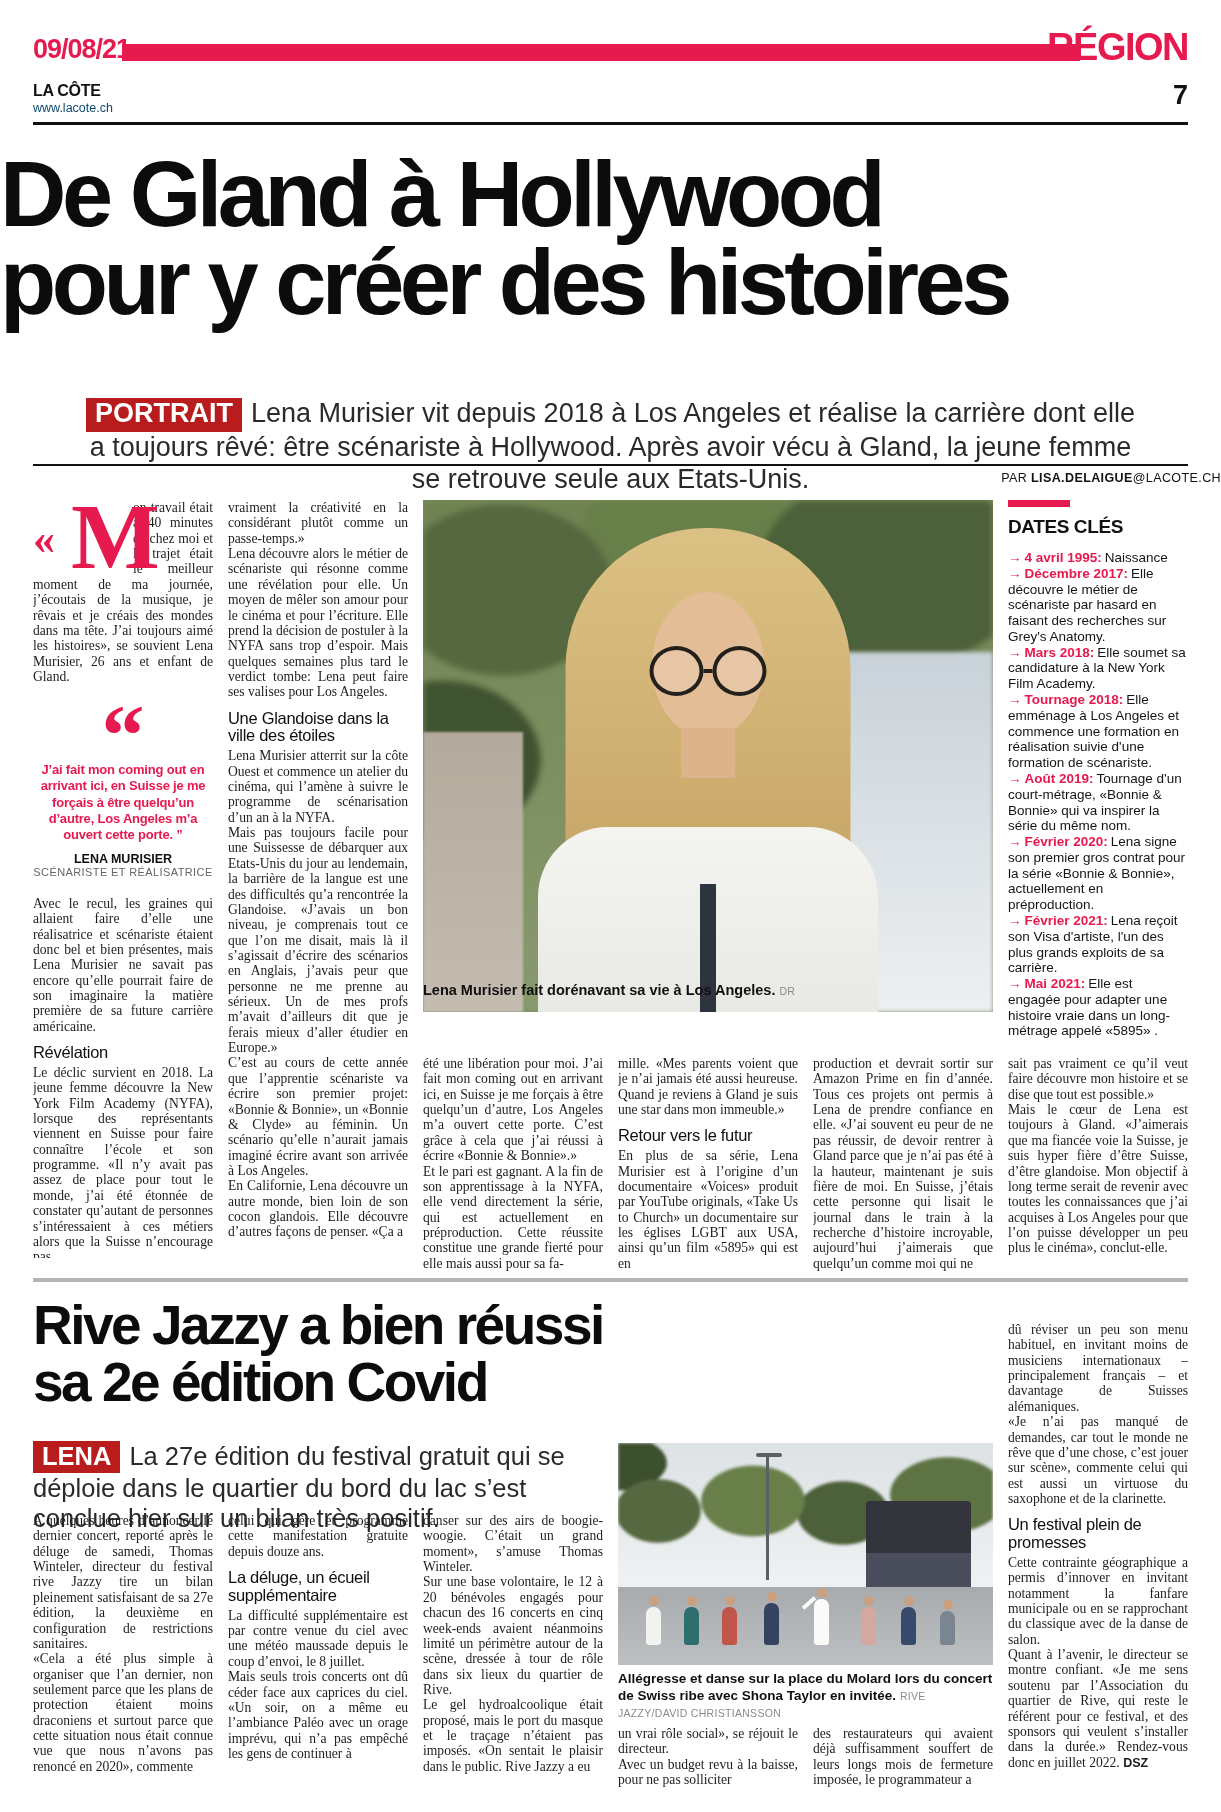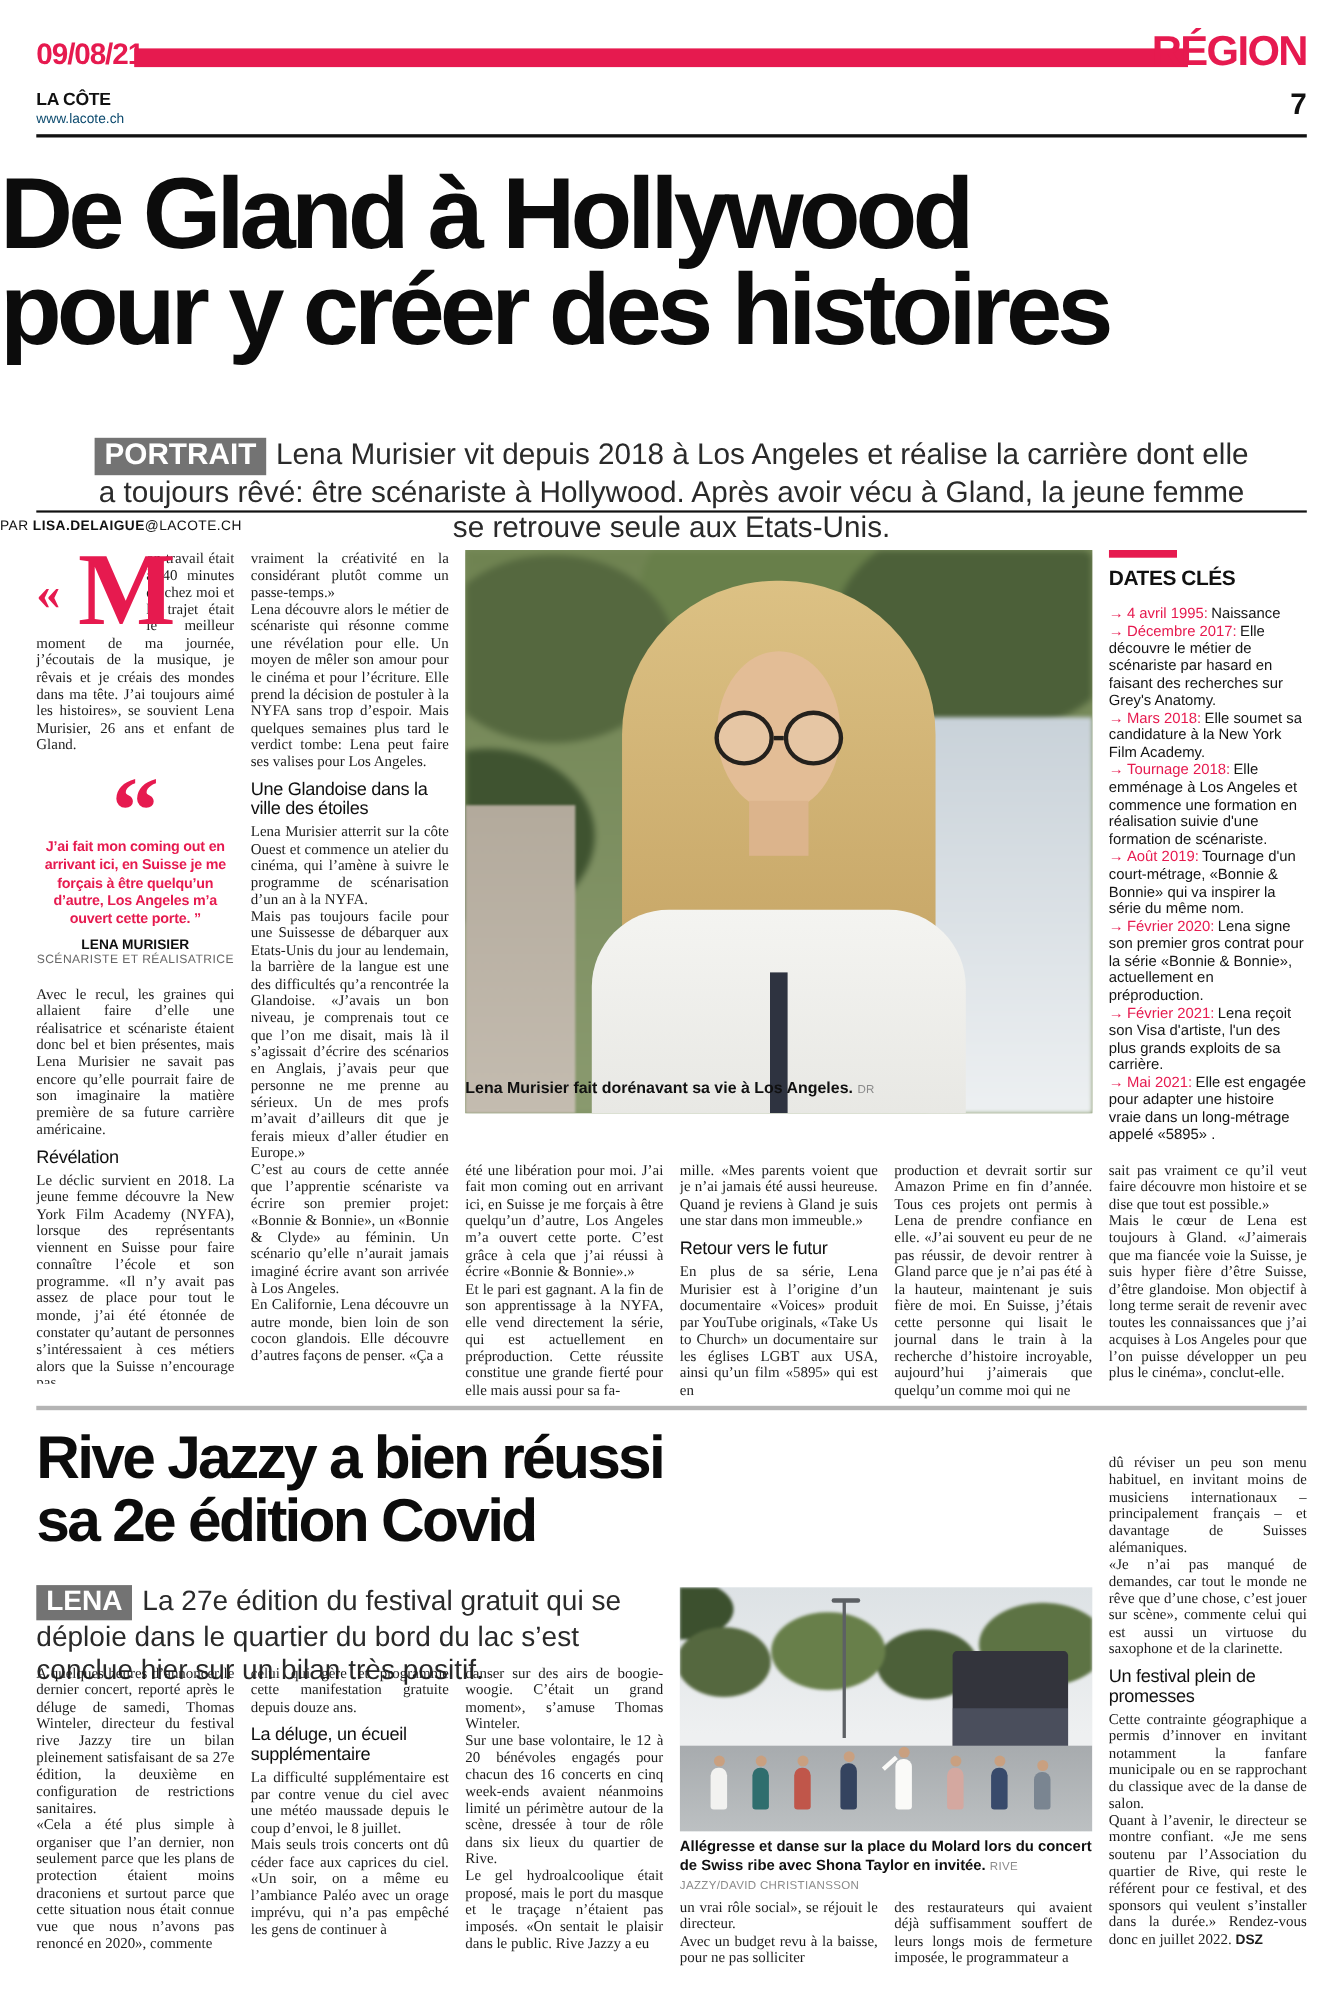--- a/index.html
+++ b/index.html
@@ -13,24 +13,24 @@
   .hdr-section{right:33px;top:26px;font-size:38px;font-weight:bold;letter-spacing:-1.5px;color:#e61a4f}
   .hdr-brand{left:33px;top:82px;font-size:16px;font-weight:bold;letter-spacing:-0.3px}
   .hdr-site{left:33px;top:101px;font-size:12.5px;color:#0c4a6e}
   .hdr-page{right:33px;top:80px;font-size:27px;font-weight:bold}
   .rule-top{left:33px;top:122px;width:1155px;height:3px;background:#111}
 
   
   .a1-headline{left:0;top:150px;width:1221px;font-weight:bold;
                font-size:92px;line-height:.96;letter-spacing:-4.5px;color:#0c0c0c}
   .a1-lead{left:78px;top:398px;width:1065px;text-align:center;font-size:27px;line-height:1.18;color:#2a2a2a}
-  .kicker{display:inline-block;background:#737373;color:#fff;font-weight:bold;
+  .kicker{display:inline-block;background:#b91c1c;color:#fff;font-weight:bold;
           padding:0 9px 2px;margin-right:9px}
   .rule-mid{left:33px;top:464px;width:1155px;height:2px;background:#111}
-  .byline{left:0;top:471px;width:1221px;text-align:left;font-size:12.5px;letter-spacing:.4px;color:#111}
+  .byline{left:0;top:471px;width:1221px;text-align:right;font-size:12.5px;letter-spacing:.4px;color:#111}
   .byline b{font-weight:bold}
 
   
   .col{position:absolute;width:180px;overflow:hidden}
   .bp{margin:0;font-family:"Liberation Serif",serif;font-size:13.6px;line-height:1.13;
       text-align:justify;color:#1c1c1c}
   .sh{font-family:"Liberation Sans",sans-serif;font-weight:normal;font-size:16.5px;line-height:1.08;
       letter-spacing:-0.3px;color:#0f0f0f;margin:10px 0 3px}
   #a1c1{left:33px;top:500px;height:758px}
   #a1c2{left:228px;top:500px;height:758px}
@@ -78,21 +78,21 @@
   .caption{font-size:14.5px;font-weight:bold;line-height:1.25;color:#101010}
   .credit{font-size:10.5px;font-weight:normal;color:#8a8a8a;letter-spacing:.3px}
   #cap1{left:423px;top:981px;width:570px}
 
   
   .sidebar{left:1008px;top:500px;width:180px;height:548px;overflow:hidden}
   .sb-bar{width:62px;height:7px;background:#e61a4f;margin-bottom:9px}
   .sb-title{margin:0 0 12px;font-size:19px;font-weight:bold;letter-spacing:-0.4px}
   .sb-item{margin:0;font-size:13.5px;line-height:1.17;color:#141414}
   .sb-arrow{color:#e61a4f;font-weight:bold;margin-right:3px}
-  .sb-date{color:#e61a4f;font-weight:normal;margin-right:3px}
+  .sb-date{color:#e61a4f;font-weight:bold;margin-right:3px}
 
   
   .divider{left:33px;top:1278px;width:1155px;height:4px;background:#b4b4b4}
 
   
   .a2-headline{left:33px;top:1297px;width:600px;font-weight:bold;font-size:55px;line-height:1.04;
                letter-spacing:-2.5px;color:#0c0c0c}
   .a2-lead{left:33px;top:1441px;width:578px;font-size:25.5px;line-height:1.18;color:#2a2a2a}
   #a2c1{left:33px;top:1513px;height:299px}
   #a2c2{left:228px;top:1513px;height:299px}

